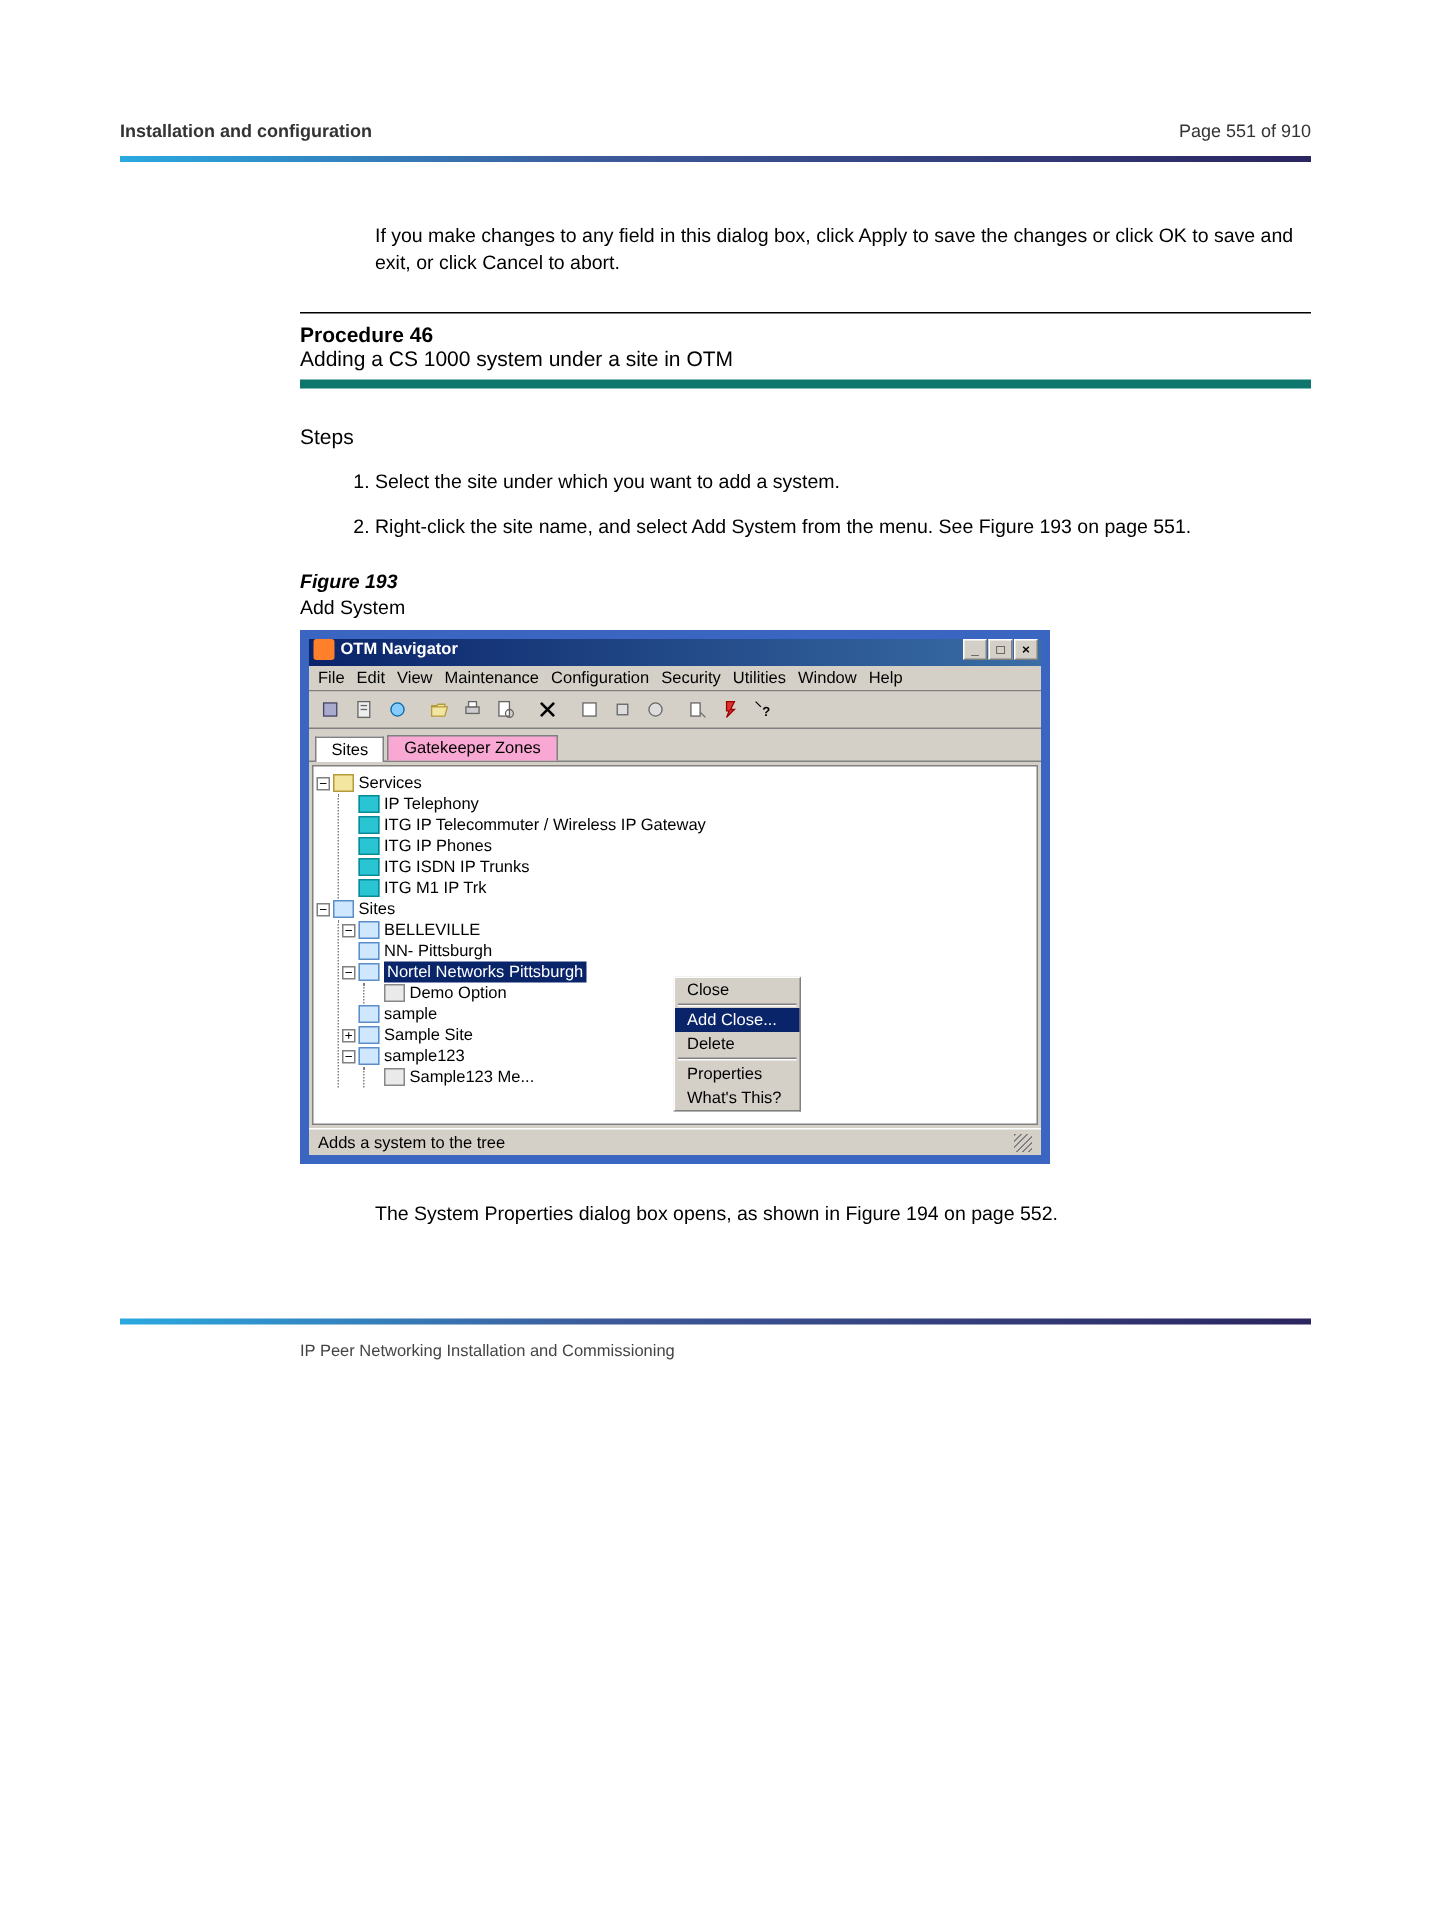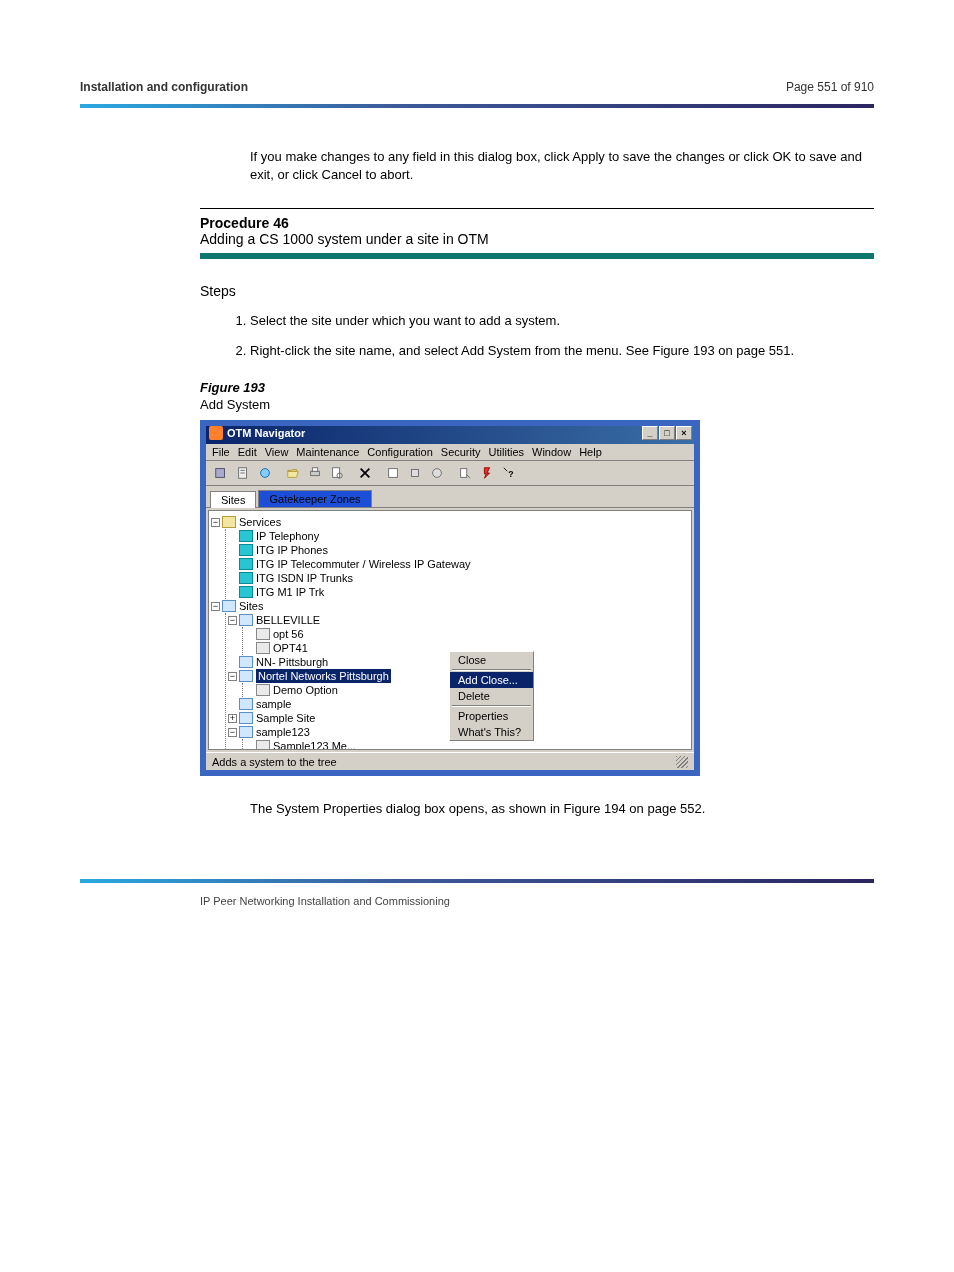--- a/index.html
+++ b/index.html
@@ -68,21 +68,21 @@
   .tgrp { display: flex; gap: 0; margin-right: 4px; }
   .tb {
     width: 22px; height: 20px;
     border: 1px solid #d4d0c8;
     display: flex; align-items: center; justify-content: center;
   }
   .tb svg { width: 14px; height: 14px; }
   .tabs { display: flex; padding: 4px 4px 0 4px; border-bottom: 1px solid #808080; }
   .tab {
     padding: 2px 10px; border: 1px solid #808080; border-bottom: none;
-    background: #1d4ed8; margin-right: 2px; font-size: 11px;
+    background: #f9a8d4; margin-right: 2px; font-size: 11px;
   }
   .tab.active { background: #fff; position: relative; top: 1px; }
   .tree-pane {
     background: #fff; border: 1px solid #808080; margin: 2px;
     height: 240px; padding: 4px 2px; overflow: hidden;
   }
   .tree { font-size: 11px; line-height: 14px; }
   .node { position: relative; padding-left: 0; white-space: nowrap; }
   .children { margin-left: 14px; border-left: 1px dotted #808080; padding-left: 2px; }
   .row { display: flex; align-items: center; height: 14px; }
@@ -262,26 +262,26 @@
               </div>
             <div class="children">
               <div class="row">
                   <span class="spacer9"></span>
                   <span class="ico srv"></span>
                   <span>IP Telephony</span>
                 </div>
               <div class="row">
                   <span class="spacer9"></span>
                   <span class="ico srv"></span>
+                  <span>ITG IP Telecommuter / Wireless IP Gateway</span>
+                </div>
+              <div class="row">
+                  <span class="spacer9"></span>
+                  <span class="ico srv"></span>
                   <span>ITG IP Phones</span>
-                </div>
-              <div class="row">
-                  <span class="spacer9"></span>
-                  <span class="ico srv"></span>
-                  <span>ITG IP Telecommuter / Wireless IP Gateway</span>
                 </div>
               <div class="row">
                   <span class="spacer9"></span>
                   <span class="ico srv"></span>
                   <span>ITG ISDN IP Trunks</span>
                 </div>
               <div class="row">
                   <span class="spacer9"></span>
                   <span class="ico srv"></span>
                   <span>ITG M1 IP Trk</span>
@@ -296,32 +296,20 @@
                 <span>Sites</span>
               </div>
             <div class="children">
 
               <div class="node">
                 <div class="row">
                     <span class="toggle">−</span>
                     <span class="ico site"></span>
                     <span>BELLEVILLE</span>
                   </div>
-                <div class="children">
-                  <div class="row">
-                      <span class="spacer9"></span>
-                      <span class="ico sys"></span>
-                      <span>opt 56</span>
-                    </div>
-                  <div class="row">
-                      <span class="spacer9"></span>
-                      <span class="ico sys"></span>
-                      <span>OPT41</span>
-                    </div>
-                </div>
               </div>
 
               <div class="node">
                 <div class="row">
                     <span class="spacer9"></span>
                     <span class="ico site"></span>
                     <span>NN- Pittsburgh</span>
                   </div>
               </div>
 

